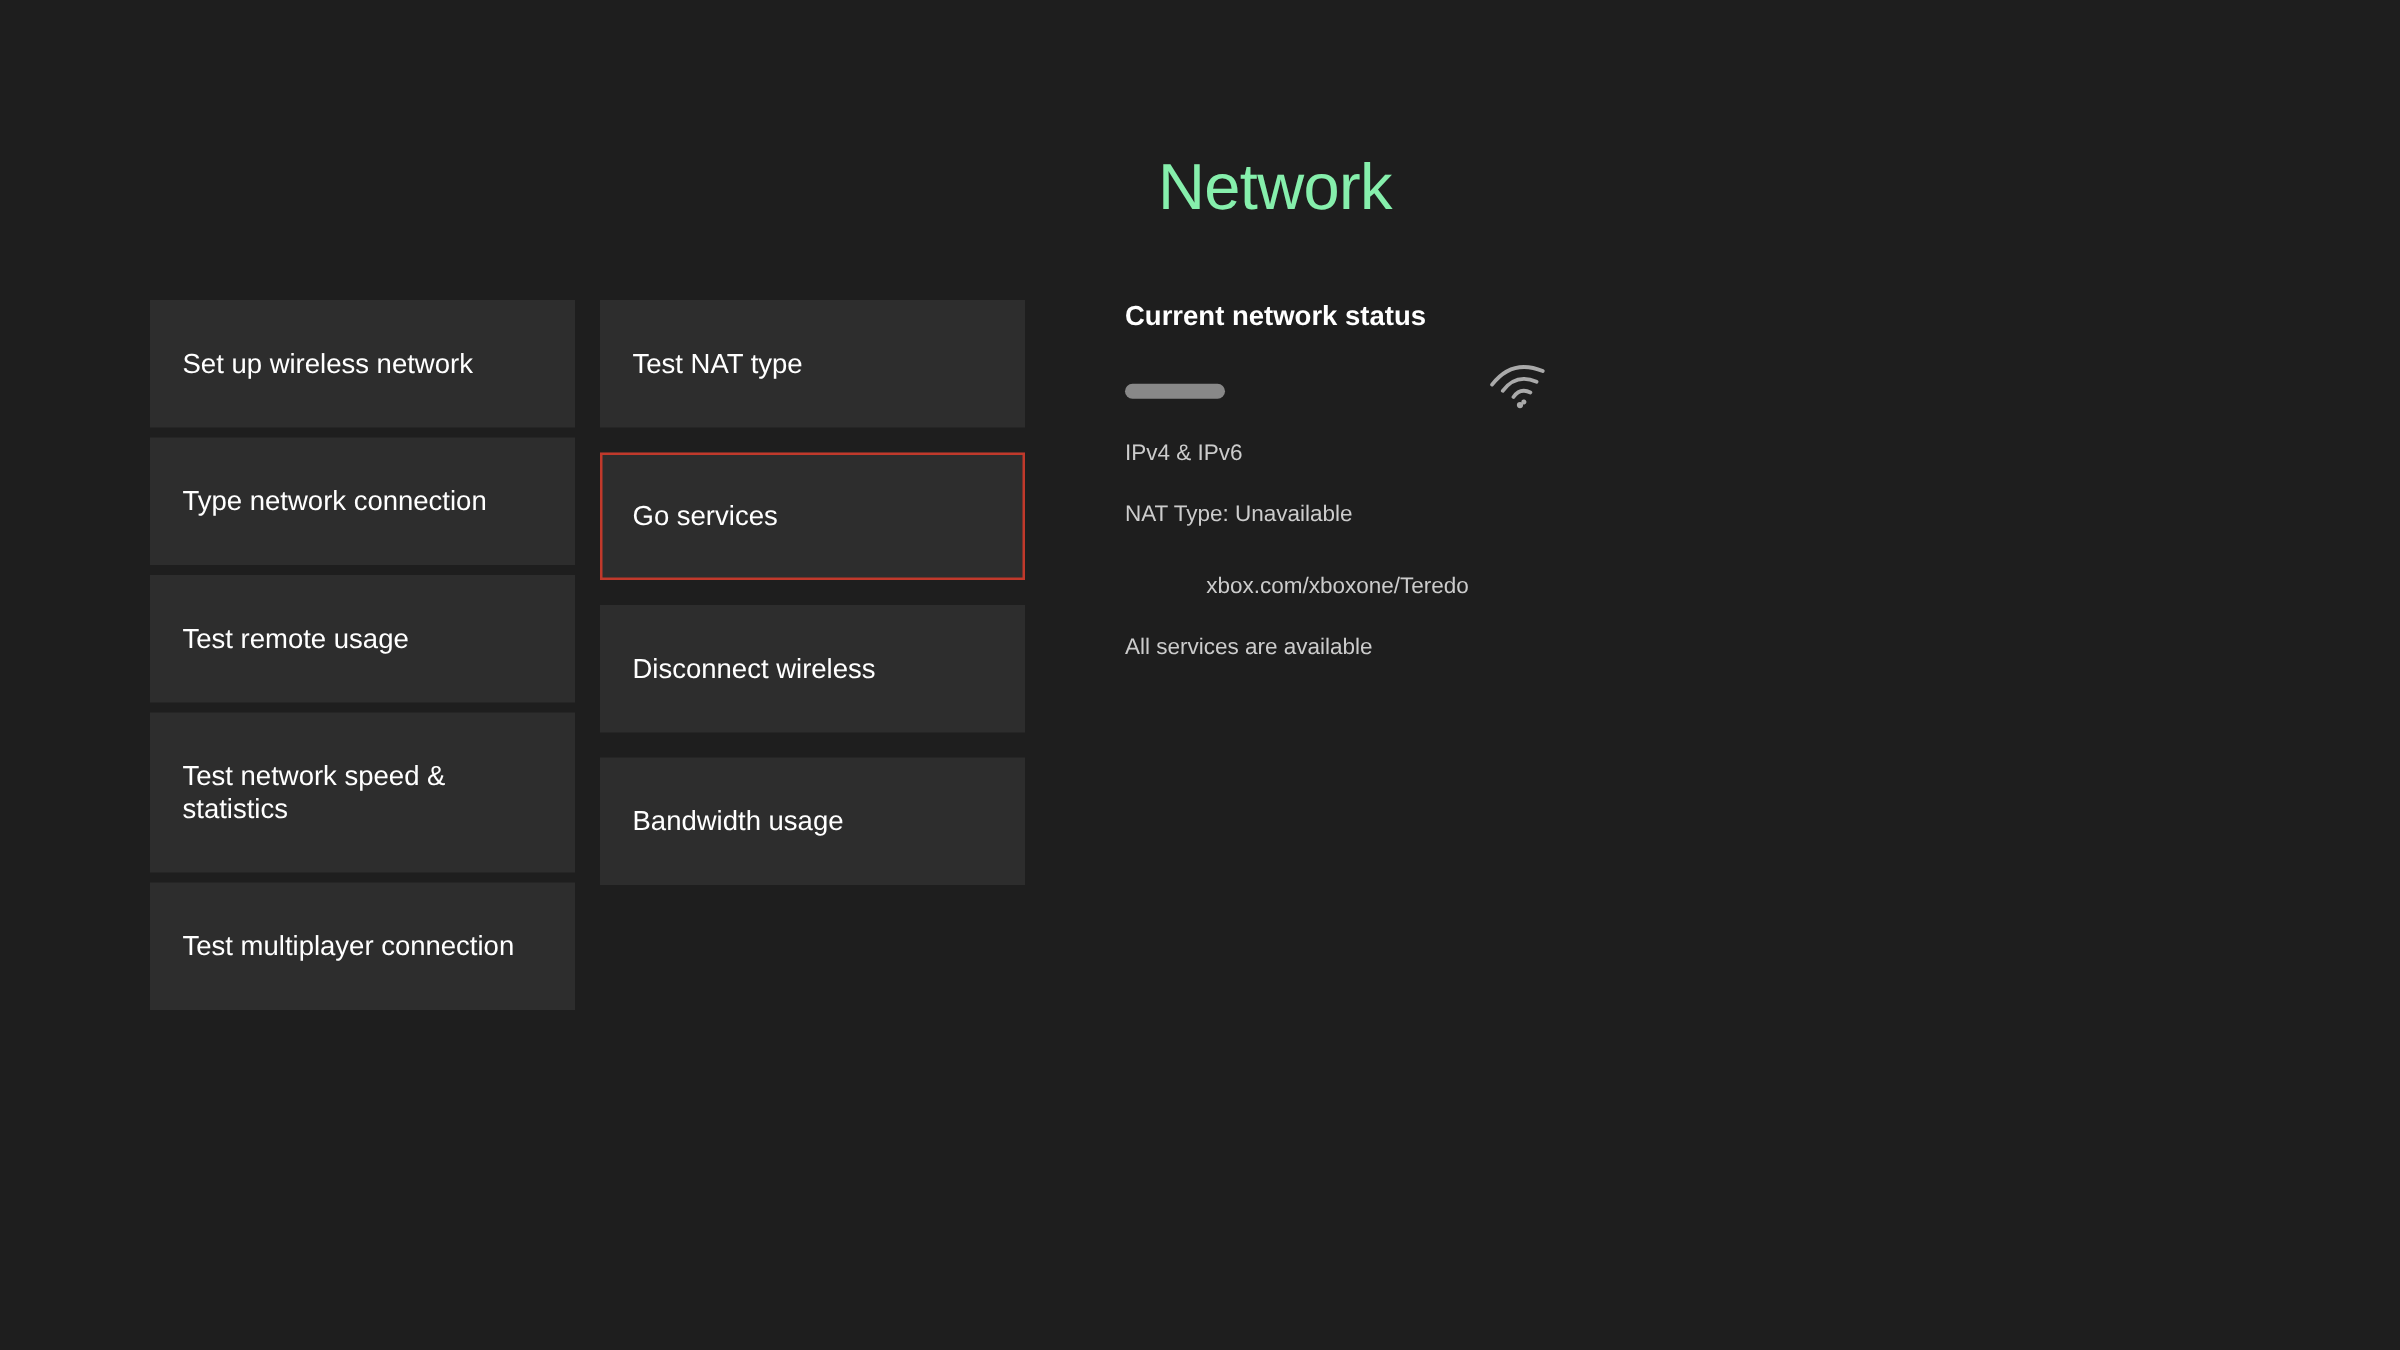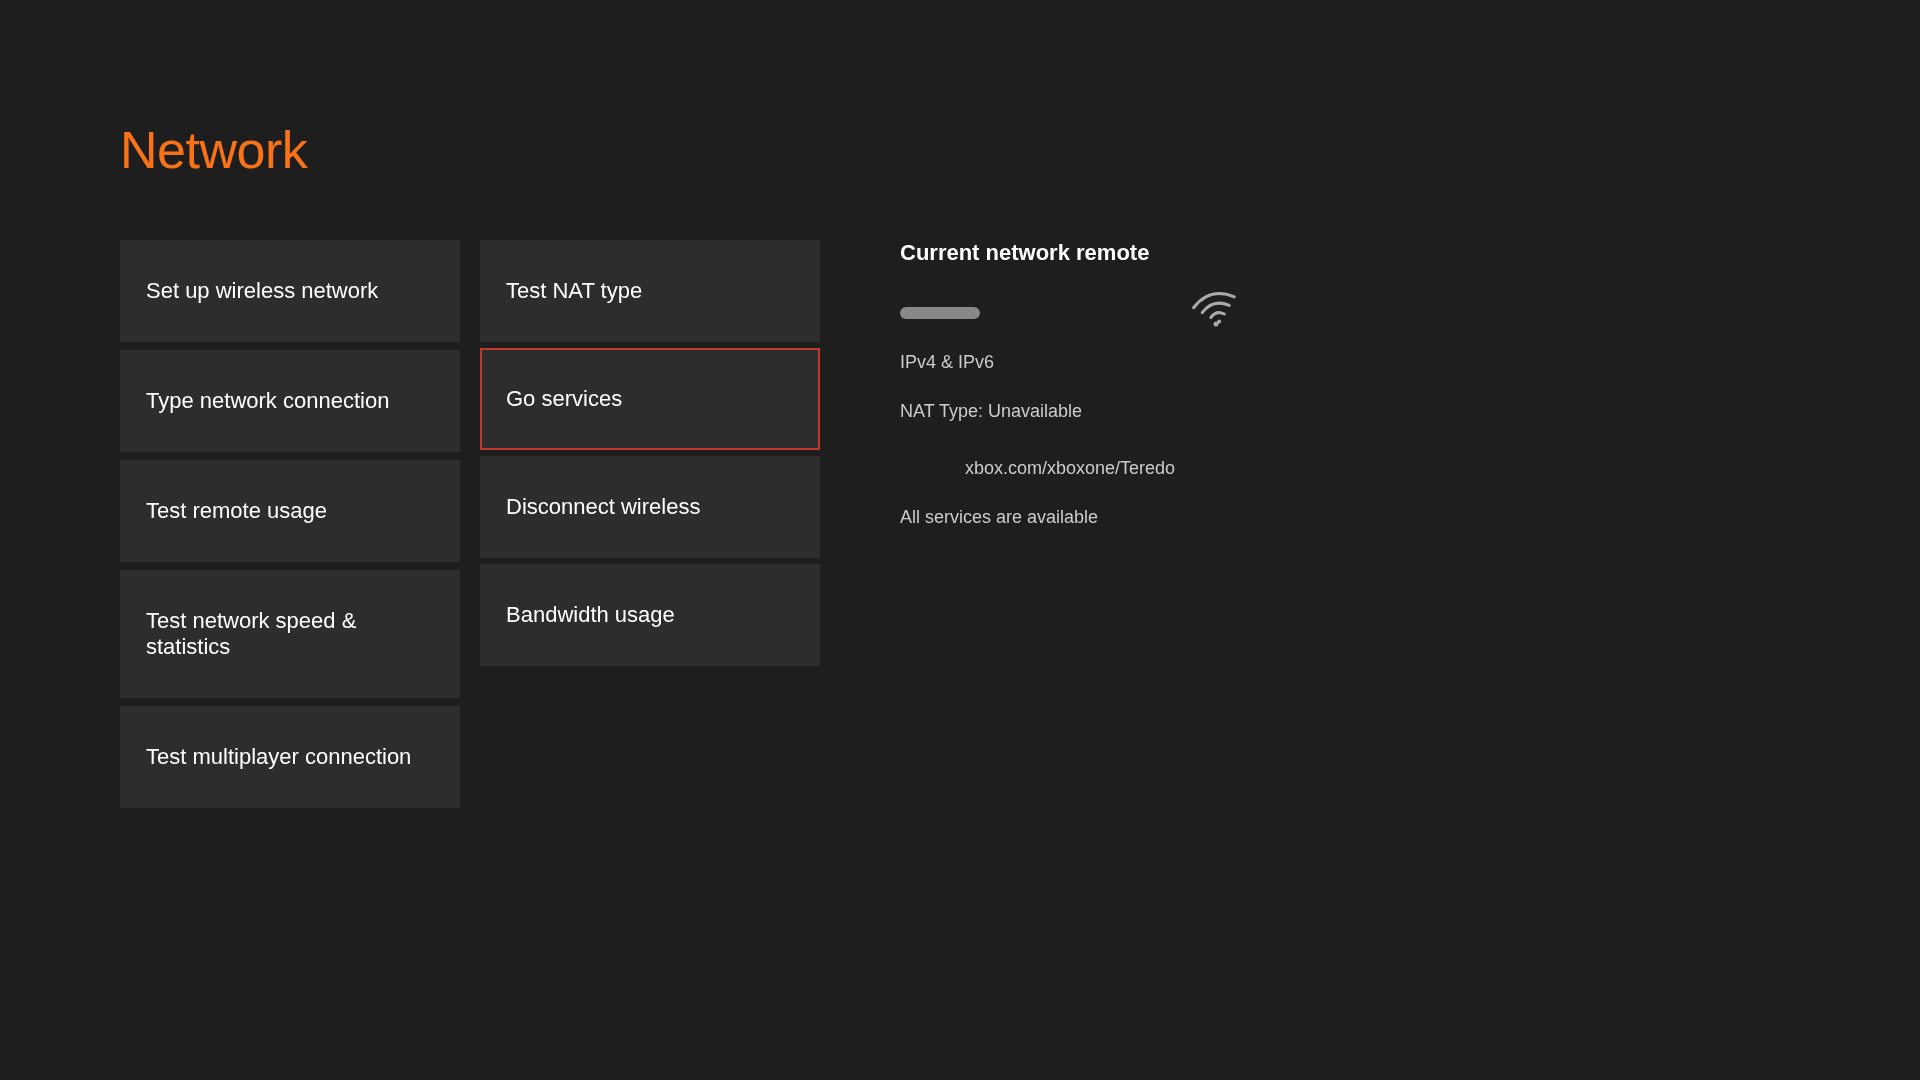--- a/index.html
+++ b/index.html
@@ -17,43 +17,44 @@
       overflow: hidden;
     }
 
     .page-container {
       padding: 120px 0 0 120px;
     }
 
     .page-title {
       font-size: 52px;
       font-weight: 300;
-      color: #f97316;
+      color: #86efac;
       margin-bottom: 60px;
       letter-spacing: -0.5px;
+      text-align: center;
     }
 
     .content-area {
       display: flex;
       gap: 0;
       align-items: flex-start;
     }
 
     .left-column {
       display: flex;
       flex-direction: column;
       gap: 8px;
       width: 340px;
       margin-right: 20px;
     }
 
     .right-column {
       display: flex;
       flex-direction: column;
-      gap: 6px;
+      gap: 20px;
       width: 340px;
       margin-right: 60px;
     }
 
     .menu-item {
       background-color: #2d2d2d;
       border: 2px solid transparent;
       padding: 36px 24px;
       cursor: pointer;
       font-size: 22px;
@@ -159,21 +160,21 @@
       </div>
       <div class="menu-item">
         <span>Disconnect wireless</span>
       </div>
       <div class="menu-item">
         <span>Bandwidth usage</span>
       </div>
     </div>
 
     <div class="status-panel">
-      <div class="status-title">Current network remote</div>
+      <div class="status-title">Current network status</div>
 
       <div class="status-connection-row">
         <div class="connection-bar"></div>
         <div class="wifi-icon">
           <svg class="wifi-svg" viewBox="0 0 48 40" fill="none" xmlns="http://www.w3.org/2000/svg">
 
             <g transform="rotate(-15, 24, 20)">
               <path d="M24 32 C24 32 24 32 24 32" stroke="#aaaaaa" stroke-width="4" stroke-linecap="round"></path>
               <path d="M17 26 Q24 20 31 26" stroke="#aaaaaa" stroke-width="3" stroke-linecap="round" fill="none"></path>
               <path d="M10 19 Q24 8 38 19" stroke="#aaaaaa" stroke-width="3" stroke-linecap="round" fill="none"></path>

